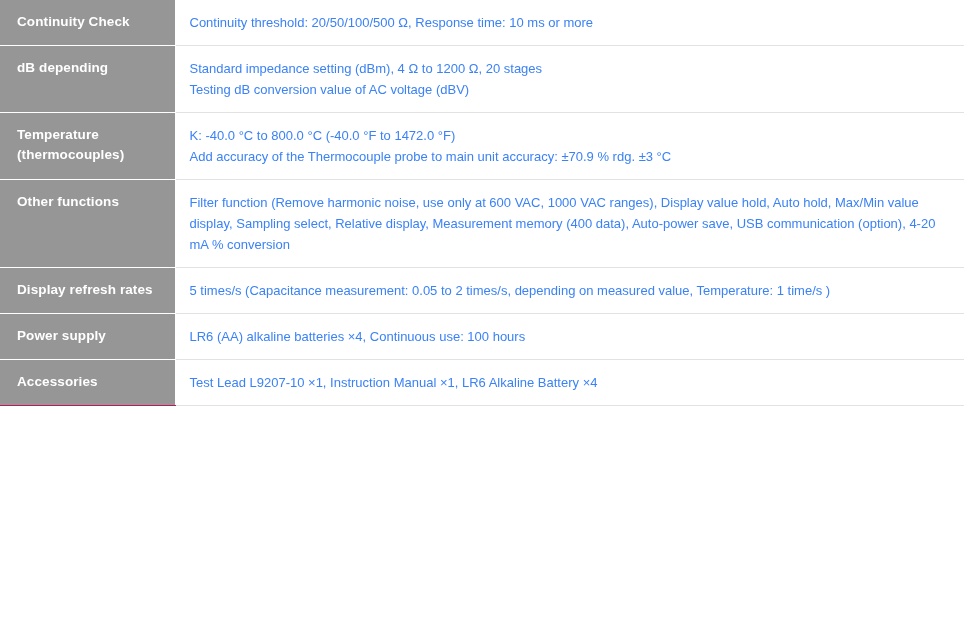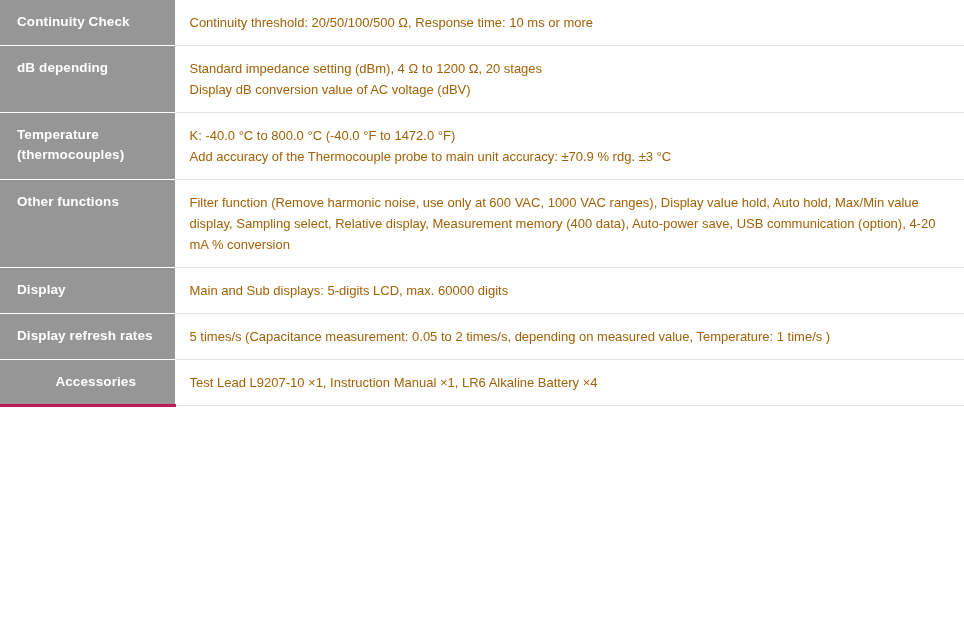--- a/index.html
+++ b/index.html
@@ -35,27 +35,26 @@
     font-size: 13.5px;
     font-weight: bold;
     text-align: left;
     vertical-align: top;
     padding: 12px 0 12px 17px;
     line-height: 20px;
     border-bottom: 1px solid #ffffff;
     letter-spacing: 0.1px;
   }
   #spec-table tr:last-child th.spec-label {
-    border-bottom: 3px solid #be185d;
-    text-align: center;
+    border-bottom: 1px solid #be185d;
   }
 
   td.spec-value {
     background: #ffffff;
-    color: #a16207;
+    color: #3b82f6;
     font-size: 13px;
     font-weight: normal;
     text-align: left;
     vertical-align: top;
     padding: 12px 16px 12px 14px;
     line-height: 21px;
     border-left: 1px solid #ffffff;
   }
 
   .spec-line { display: block; white-space: normal; }
@@ -72,46 +71,46 @@
       <tr>
         <th class="spec-label">Continuity Check</th>
         <td class="spec-value">
           <span class="spec-line">Continuity threshold: 20/50/100/500 Ω, Response time: 10 ms or more</span>
         </td>
       </tr>
       <tr>
         <th class="spec-label">dB depending</th>
         <td class="spec-value">
           <span class="spec-line">Standard impedance setting (dBm), 4 Ω to 1200 Ω, 20 stages</span>
-          <span class="spec-line">Display dB conversion value of AC voltage (dBV)</span>
+          <span class="spec-line">Testing dB conversion value of AC voltage (dBV)</span>
         </td>
       </tr>
       <tr>
         <th class="spec-label">Temperature (thermocouples)</th>
         <td class="spec-value">
           <span class="spec-line">K: -40.0 °C to 800.0 °C (-40.0 °F to 1472.0 °F)</span>
           <span class="spec-line">Add accuracy of the Thermocouple probe to main unit accuracy: ±70.9 % rdg. ±3 °C</span>
         </td>
       </tr>
       <tr>
         <th class="spec-label">Other functions</th>
         <td class="spec-value">
           <span class="spec-line">Filter function (Remove harmonic noise, use only at 600 VAC, 1000 VAC ranges), Display value hold, Auto hold, Max/Min value display, Sampling select, Relative display, Measurement memory (400 data), Auto-power save, USB communication (option), 4-20 mA % conversion</span>
         </td>
       </tr>
       <tr>
-        <th class="spec-label">Display</th>
+        <th class="spec-label">Display refresh rates</th>
         <td class="spec-value">
-          <span class="spec-line">Main and Sub displays: 5-digits LCD, max. 60000 digits</span>
+          <span class="spec-line">5 times/s (Capacitance measurement: 0.05 to 2 times/s, depending on measured value, Temperature: 1 time/s )</span>
         </td>
       </tr>
       <tr>
-        <th class="spec-label">Display refresh rates</th>
+        <th class="spec-label">Power supply</th>
         <td class="spec-value">
-          <span class="spec-line">5 times/s (Capacitance measurement: 0.05 to 2 times/s, depending on measured value, Temperature: 1 time/s )</span>
+          <span class="spec-line">LR6 (AA) alkaline batteries ×4, Continuous use: 100 hours</span>
         </td>
       </tr>
       <tr>
         <th class="spec-label">Accessories</th>
         <td class="spec-value">
           <span class="spec-line">Test Lead L9207-10 ×1, Instruction Manual ×1, LR6 Alkaline Battery ×4</span>
         </td>
       </tr>
     </tbody>
 </table>

